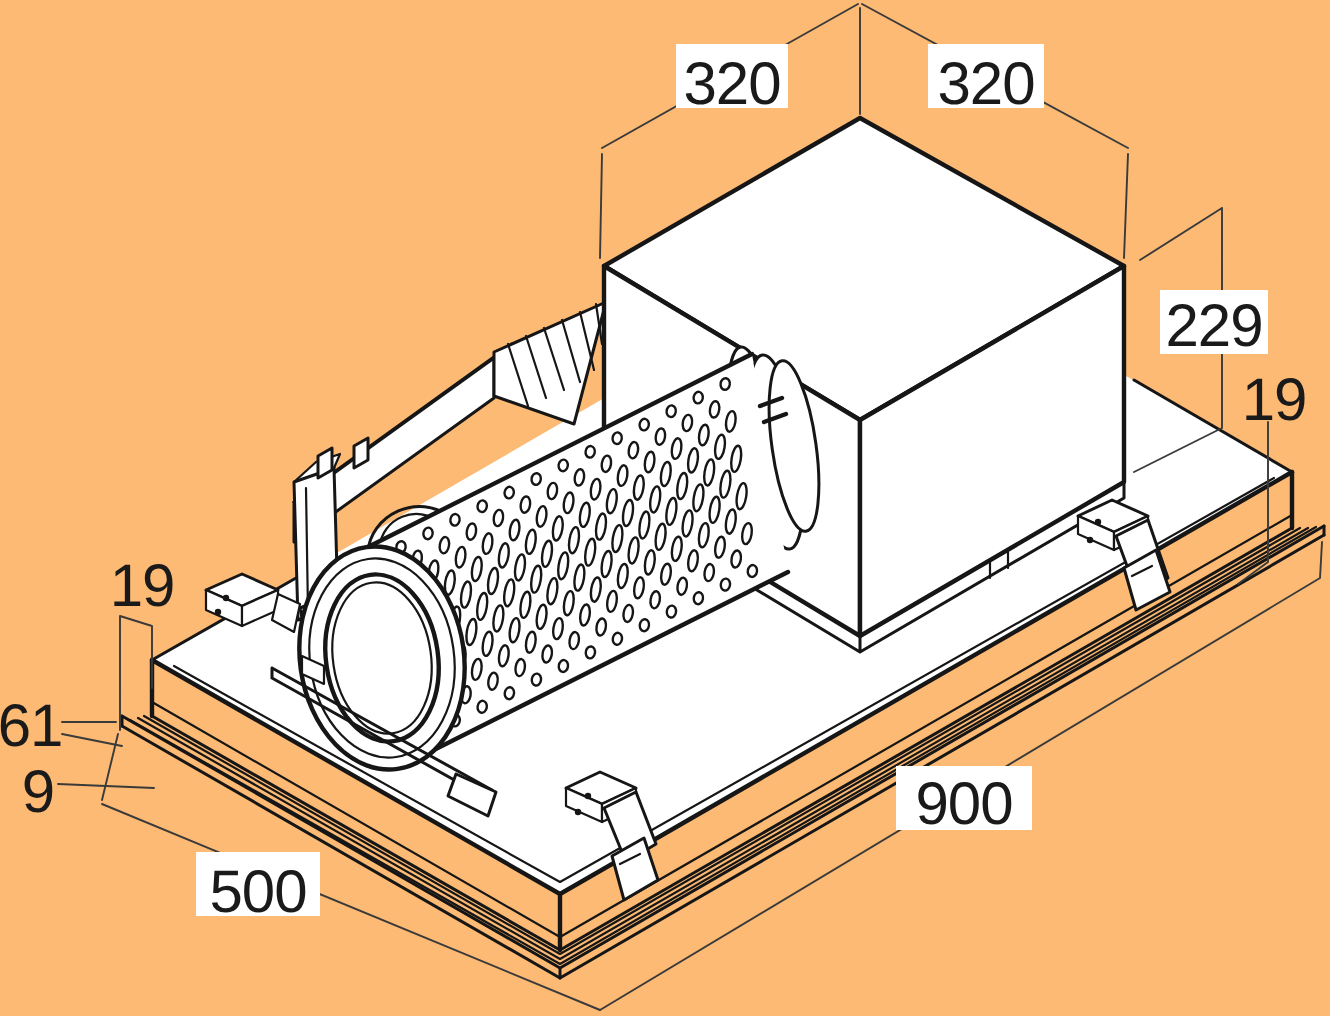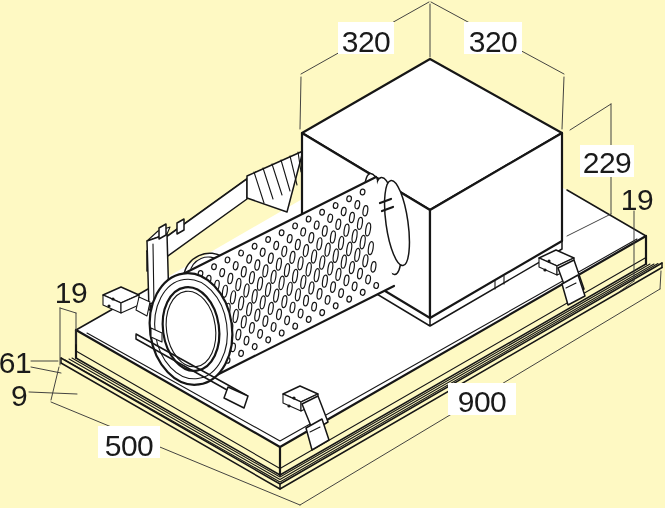--- a/index.html
+++ b/index.html
@@ -1,16 +1,16 @@
 <!DOCTYPE html>
 <html><head>
 <meta charset="utf-8">
 <style>
   html,body{margin:0;padding:0;background:#fff;}
-  .stage{position:relative;width:665px;height:508px;background:#fef9c3;overflow:hidden;
+  .stage{position:relative;width:665px;height:508px;background:#fdba74;overflow:hidden;
          font-family:"Liberation Sans", sans-serif;}
   svg{display:block;}
   
   .b  {fill:none;stroke:#161616;stroke-width:2.2;stroke-linejoin:round;stroke-linecap:round;}
   .m  {fill:none;stroke:#161616;stroke-width:1.5;stroke-linejoin:round;stroke-linecap:round;}
   .l  {fill:none;stroke:#161616;stroke-width:1.1;stroke-linejoin:round;stroke-linecap:round;}
   .fw {fill:#ffffff;}
   .dim{fill:none;stroke:#3a3a3a;stroke-width:0.95;stroke-linecap:round;}
   .gap{fill:#ffffff;stroke:none;}
   .dot{fill:#161616;stroke:none;}

